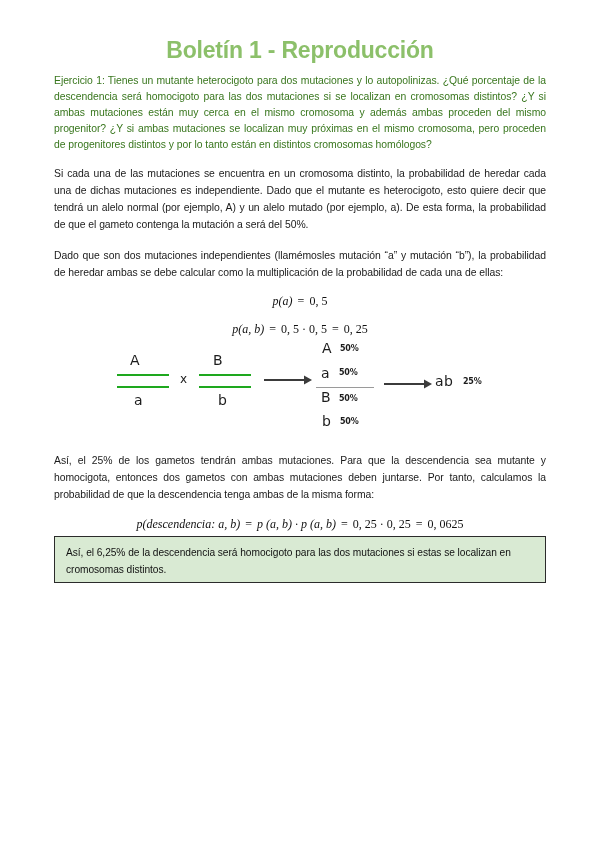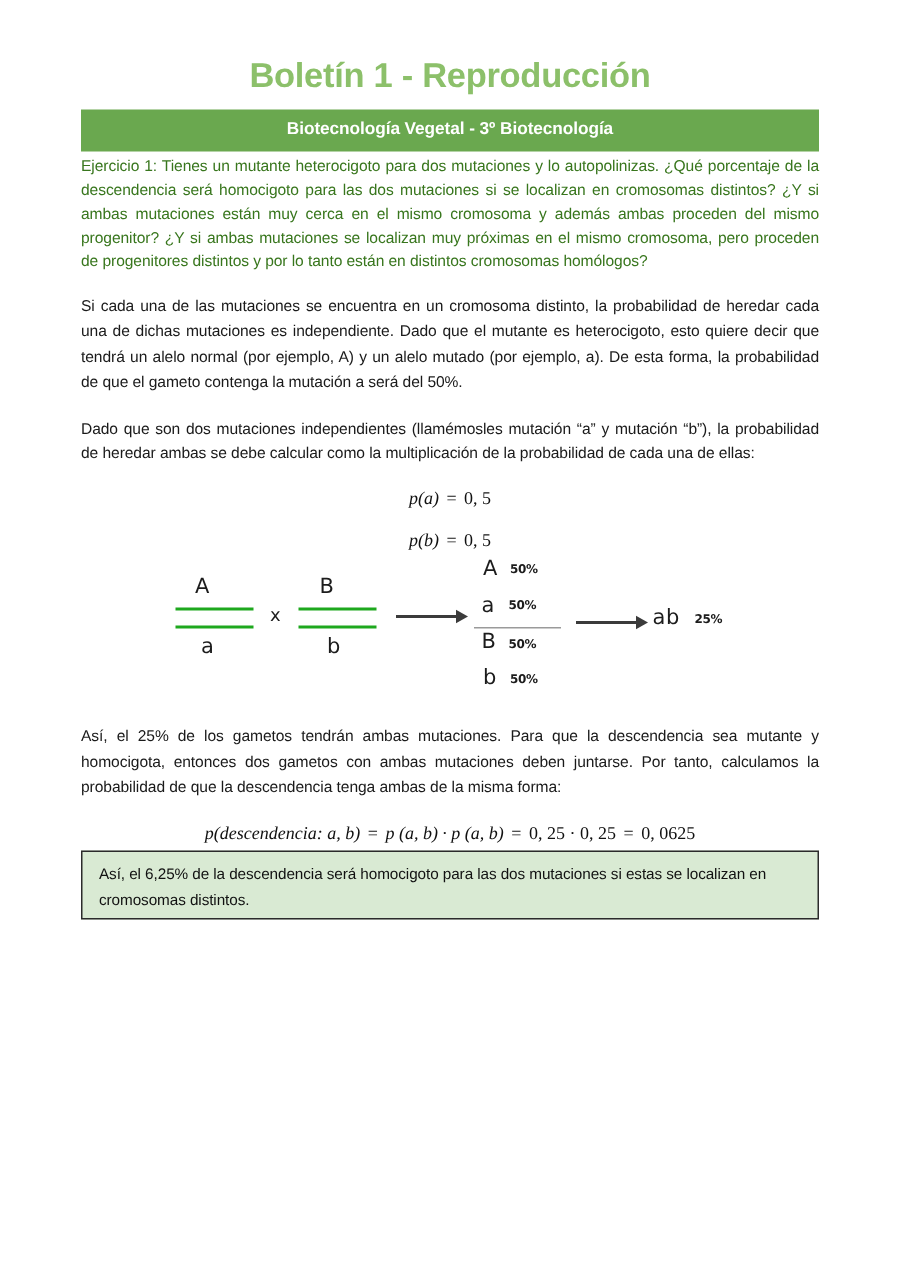--- a/index.html
+++ b/index.html
@@ -129,36 +129,35 @@
     letter-spacing: -0.05px;
   }
 </style>
 </head>
 <body>
 
 <div class="page">
 
   <h1 class="doc-title">Boletín 1 - Reproducción</h1>
 
-  <div class="subtitle-bar">Biotecnología Vegetal - 3º Biotecnología</div>
 
   <div class="exercise">Ejercicio 1: Tienes un mutante heterocigoto para dos mutaciones y lo autopolinizas. ¿Qué porcentaje de la descendencia será homocigoto para las dos mutaciones si se localizan en cromosomas distintos? ¿Y si ambas mutaciones están muy cerca en el mismo cromosoma y además ambas proceden del mismo progenitor? ¿Y si ambas mutaciones se localizan muy próximas en el mismo cromosoma, pero proceden de progenitores distintos y por lo tanto están en distintos cromosomas homólogos?</div>
 
   <p class="body-text">Si cada una de las mutaciones se encuentra en un cromosoma distinto, la probabilidad de heredar cada una de dichas mutaciones es independiente. Dado que el mutante es heterocigoto, esto quiere decir que tendrá un alelo normal (por ejemplo, A) y un alelo mutado (por ejemplo, a). De esta forma, la probabilidad de que el gameto contenga la mutación a será del 50%.</p>
 
   <p class="body-text">Dado que son dos mutaciones independientes (llamémosles mutación “a” y mutación “b”), la probabilidad de heredar ambas se debe calcular como la multiplicación de la probabilidad de cada una de ellas:</p>
 
   <div class="eq">
     <span class="it">p</span><span class="it">(a)</span><span class="op">=</span><span>0, 5</span>
   </div>
 
+
   <div class="eq">
-    <span class="it">p</span><span class="it">(b)</span><span class="op">=</span><span>0, 5</span>
-  </div>
-
+    <span class="it">p</span><span class="it">(a, b)</span><span class="op">=</span><span>0, 5 · 0, 5</span><span class="op">=</span><span>0, 25</span>
+  </div>
 
   <div class="diagram">
 
     <span class="hand hand-letter" style="left:76px; top:5px;">A</span>
     <span class="chrom-line" style="left:63px; top:27px; width:52px;"></span>
     <span class="chrom-line" style="left:63px; top:39px; width:52px;"></span>
     <span class="hand hand-letter" style="left:80px; top:45px;">a</span>
 
     <span class="hand hand-letter" style="left:126px; top:25px; font-size:12px;">x</span>
 

